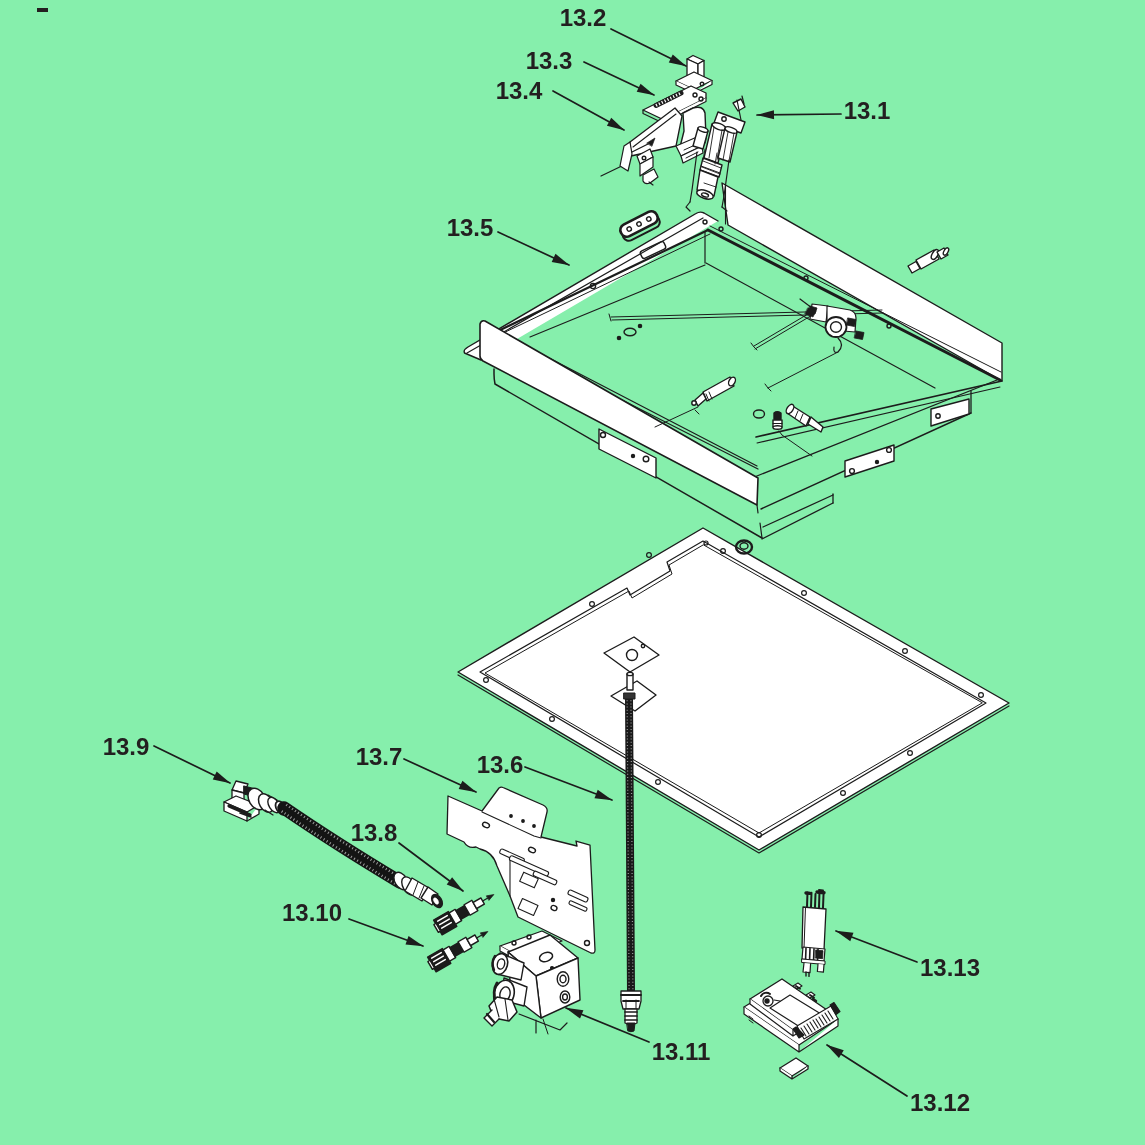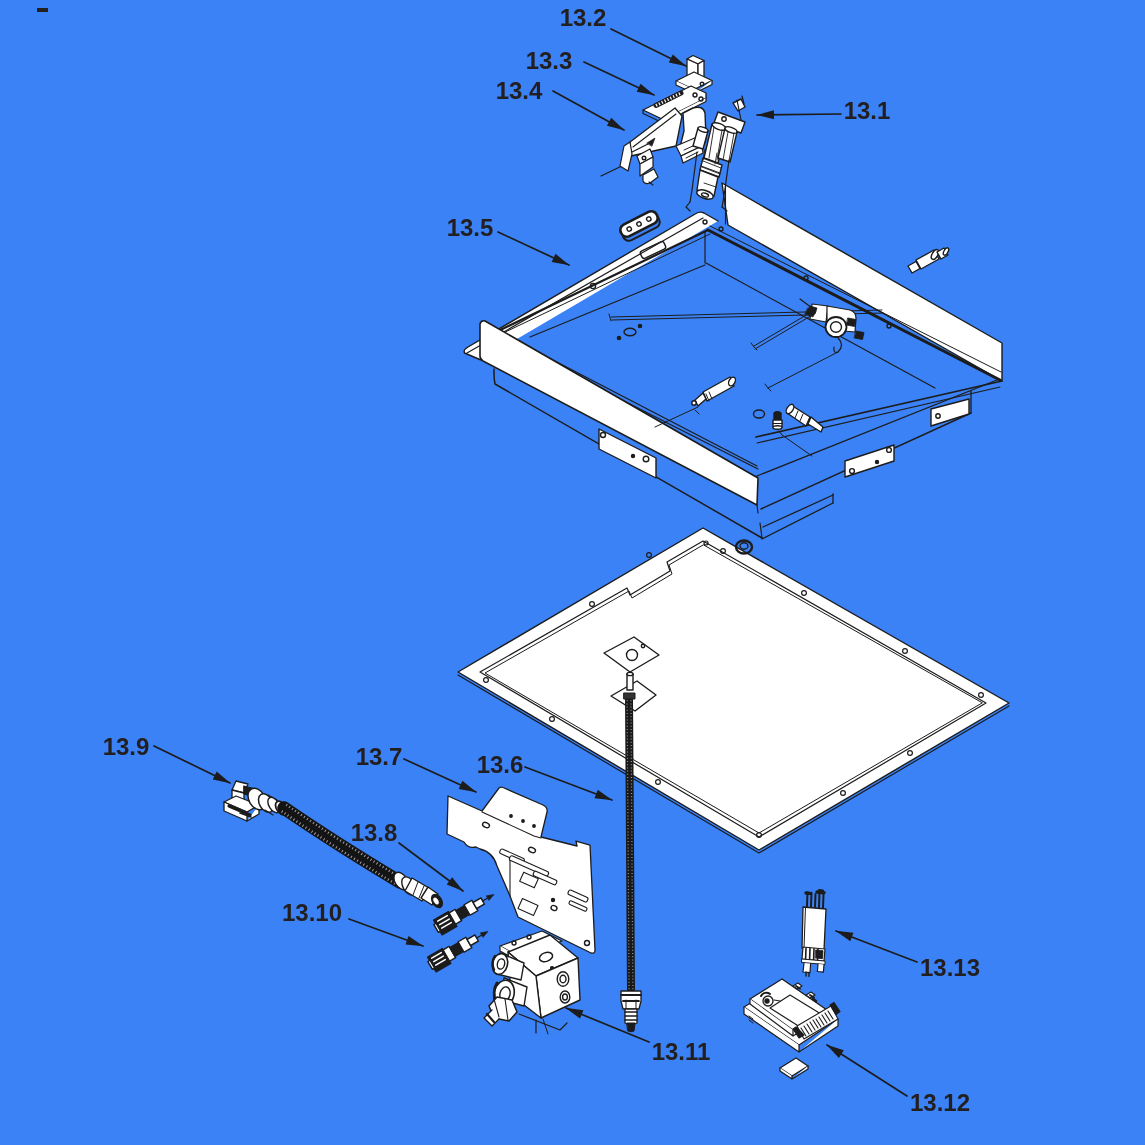--- a/index.html
+++ b/index.html
@@ -1,16 +1,16 @@
 <!DOCTYPE html>
 <html><head>
 <meta charset="utf-8">
 <style>
   html,body{margin:0;padding:0;background:#fff;}
-  .wrap{width:1145px;height:1145px;position:relative;background:#3b82f6;}
+  .wrap{width:1145px;height:1145px;position:relative;background:#86efac;}
   text{font-family:"Liberation Sans",sans-serif;font-weight:bold;fill:#231f20;}
 </style>
 </head>
 <body>
 <div class="wrap">
 <svg width="1145" height="1145" viewBox="0 0 1145 1145">
 <defs>
   <marker id="ah" markerUnits="userSpaceOnUse" markerWidth="20" markerHeight="12" refX="17.5" refY="5" orient="auto">
     <path d="M0.5,0.5 L18,5 L0.5,9.5 Z" fill="#1c1c1c"></path>
   </marker>

